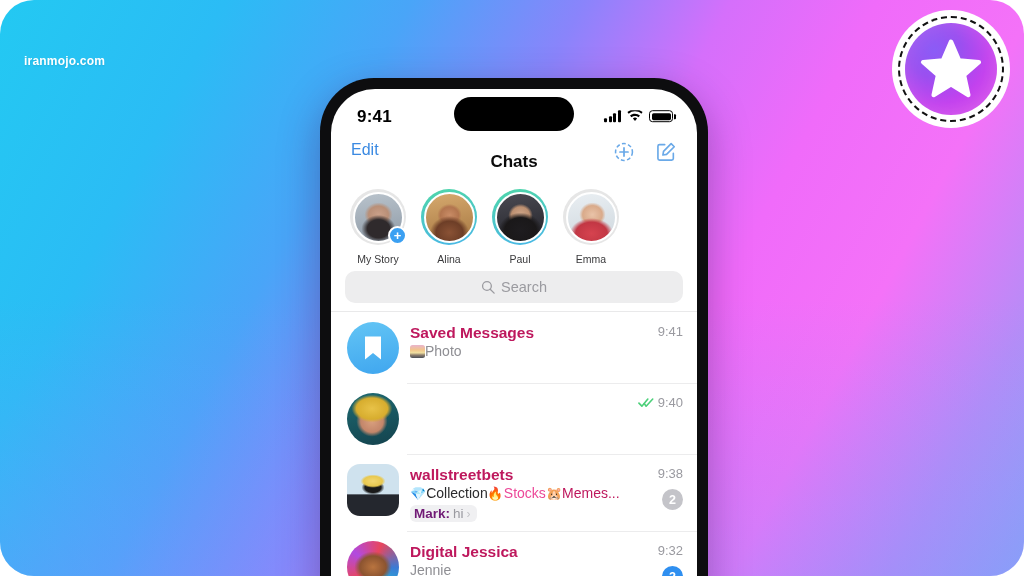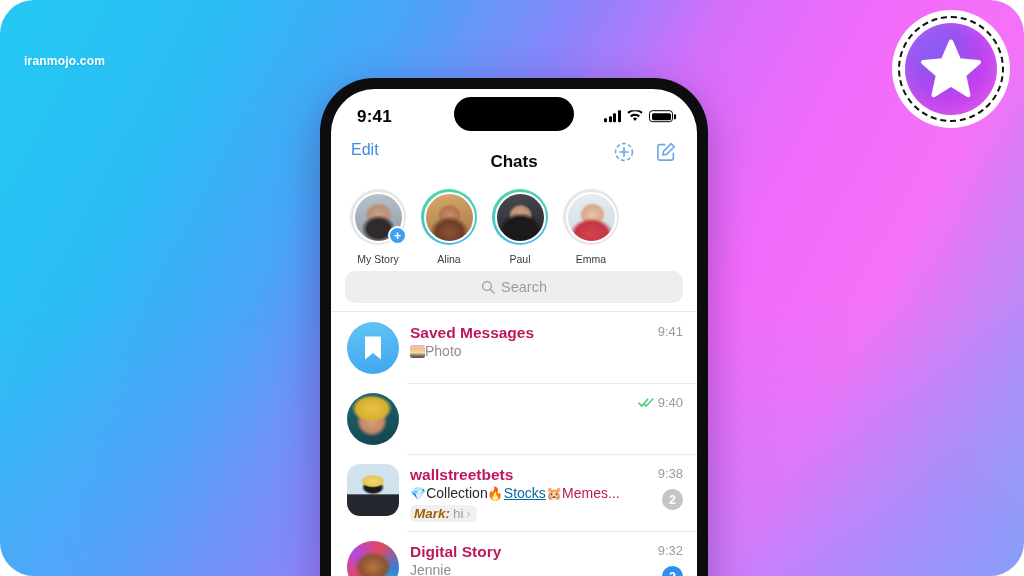--- a/index.html
+++ b/index.html
@@ -294,21 +294,21 @@
     background: linear-gradient(to bottom, #e9b4cd 0%, #f2c58a 38%, #f0dfa0 60%, #8c7d6d 78%, #4a4f58 100%);
   }
   .emoji { font-size: 13px; }
   .reply-pill {
     display: inline-flex; align-items: center; gap: 3px;
     background: #f0f0f2; border-radius: 6px;
     padding: 1px 6px 1px 4px;
     margin-top: 2px;
     font-size: 13.5px; max-width: 100%;
   }
-  .reply-from { color: #a16207; font-weight: bold; font-style: italic; }
+  .reply-from { color: #701a75; font-weight: bold; }
   .reply-text { color: #9a9aa0; }
   .reply-chev { color: #c3c3c8; font-size: 12px; }
 
   .chat-meta {
     flex: 0 0 auto; text-align: right;
     padding-top: 2px; margin-left: 6px;
     display: flex; flex-direction: column; align-items: flex-end; gap: 8px;
   }
   .meta-top { display: flex; align-items: center; gap: 3px; }
   .chat-time { font-size: 13px; color: #9a9aa0; }
@@ -462,39 +462,39 @@
                 <span class="chat-time">9:40</span>
               </div>
             </div>
           </div>
           <div class="chat-row">
             <div class="chat-av av-wsb rounded-sq"></div>
             <div class="chat-main"><div class="chat-title">wallstreetbets</div><div class="chat-sub dark">
                 <span class="emoji">💎</span>
                 <span style="color:#2a2a2c;">Collection</span>
                 <span class="emoji">🔥</span>
-                <span style="color:#0369a1;text-decoration:underline;">Stocks</span>
+                <span style="color:#ec4899;">Stocks</span>
                 <span class="emoji">🐹</span>
                 <span style="color:#be185d;">Memes...</span>
               </div><span class="reply-pill">
                 <span class="reply-from">Mark:</span>
                 <span class="reply-text">hi</span>
                 <span class="reply-chev">›</span>
               </span></div>
             <div class="chat-meta">
               <div class="meta-top">
                 <span class="chat-time">9:38</span>
               </div>
               <span class="badge gray">2</span>
             </div>
           </div>
           <div class="chat-row">
             <div class="chat-av av-nomads"></div>
             <div class="chat-main">
-              <div class="chat-title">Digital Story</div>
+              <div class="chat-title">Digital Jessica</div>
               <div class="chat-sub">
                 <span>Jennie</span>
               </div>
             </div>
             <div class="chat-meta">
               <div class="meta-top">
                 <span class="chat-time">9:32</span>
               </div>
               <span class="badge blue">2</span>
             </div>

